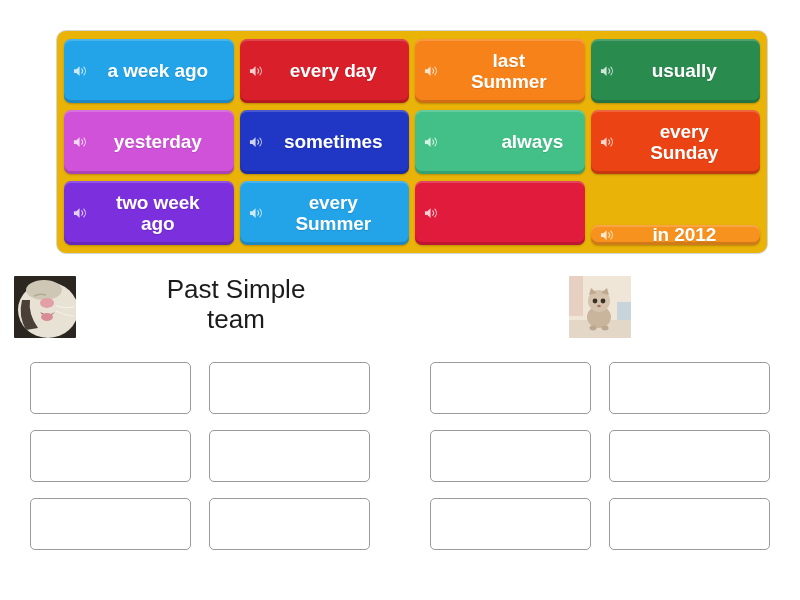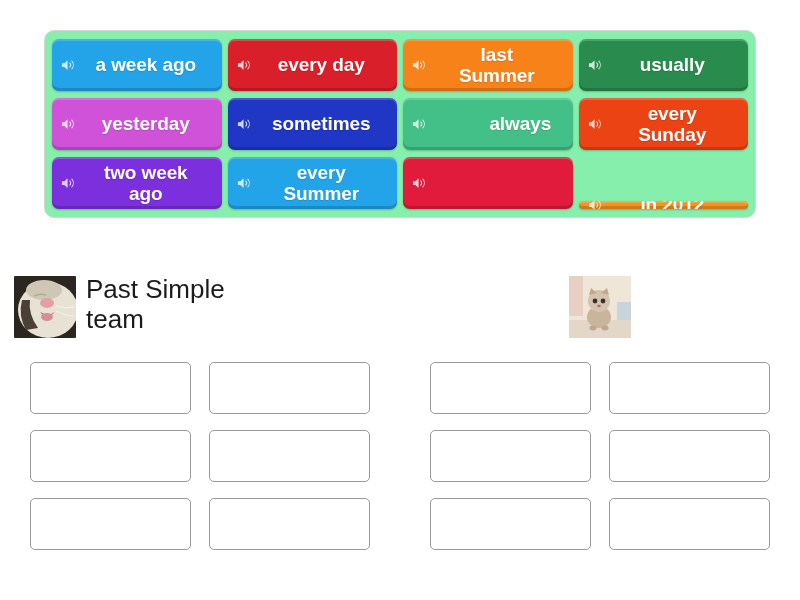--- a/index.html
+++ b/index.html
@@ -13,23 +13,23 @@
   }
   #app {
     position: relative;
     width: 800px; height: 600px;
     background: #ffffff;
   }
 
   
   .tile-pool {
     position: absolute;
-    left: 44px; top: 30px;
-    width: 712px; height: 188px;
-    background: #86efac;
+    left: 56px; top: 30px;
+    width: 712px; height: 224px;
+    background: #eab308;
     border: 1px solid #d6d6d6;
     border-radius: 10px;
     padding: 8px 7px;
   }
   .tile-grid {
     display: grid;
     grid-template-columns: repeat(4, 1fr);
     grid-template-rows: repeat(3, 1fr);
     gap: 7px 6px;
     width: 100%;
@@ -87,21 +87,21 @@
   .team-thumb {
     width: 62px; height: 62px;
     flex: 0 0 62px;
     border-radius: 1px;
     overflow: hidden;
     margin-top: 4px;
   }
   .team-thumb svg { display: block; width: 62px; height: 62px; }
   .team-title {
     flex: 1 1 auto;
-    text-align: left;
+    text-align: center;
     font-size: 26px;
     color: #1b1b1b;
     line-height: 1.17;
     font-weight: normal;
     padding-top: 2px;
     white-space: pre-line;
   }
 
   
   .slots-area {

